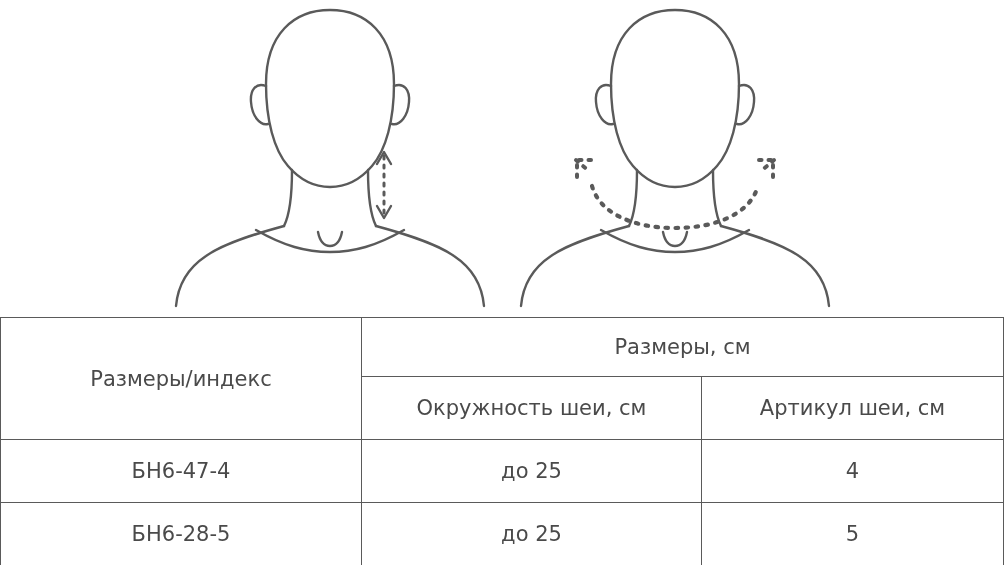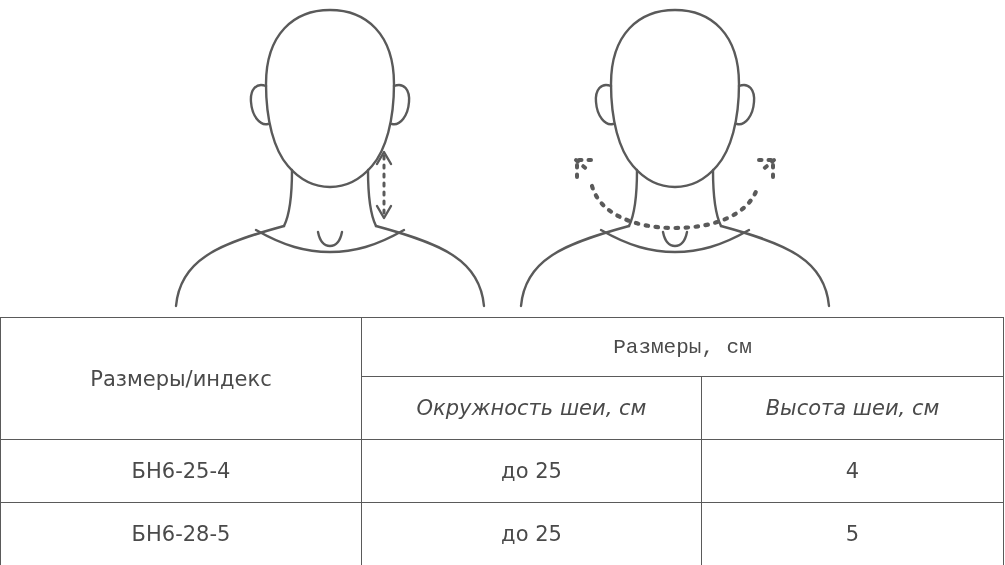--- a/index.html
+++ b/index.html
@@ -51,25 +51,23 @@
 
   .row-head-top td   { height: 58px; }
   .row-head-sub td   { height: 62px; }
   .row-data td       { height: 62px; }
 
   .cell-article-label {
     font-size: 21px;
   }
   .cell-group-label {
     font-size: 21px;
-    font-family: Liberation Mono, monospace;
   }
   .cell-sub-label {
     font-size: 20px;
-    font-style: italic;
   }
   .cell-value {
     font-size: 21px;
   }
 </style>
 </head>
 <body>
 
 <div id="page">
 
@@ -145,24 +143,24 @@
       <col class="col-circ">
       <col class="col-height">
     </colgroup>
     <tbody>
       <tr class="row-head-top">
         <td class="cell-article-label" rowspan="2">Размеры/индекс</td>
         <td class="cell-group-label" colspan="2">Размеры, см</td>
       </tr>
       <tr class="row-head-sub">
         <td class="cell-sub-label">Окружность шеи, см</td>
-        <td class="cell-sub-label">Высота шеи, см</td>
+        <td class="cell-sub-label">Артикул шеи, см</td>
       </tr>
       <tr class="row-data">
-        <td class="cell-value">БН6-25-4</td>
+        <td class="cell-value">БН6-47-4</td>
         <td class="cell-value">до 25</td>
         <td class="cell-value">4</td>
       </tr>
       <tr class="row-data">
         <td class="cell-value">БН6-28-5</td>
         <td class="cell-value">до 25</td>
         <td class="cell-value">5</td>
       </tr>
     </tbody>
   </table>

